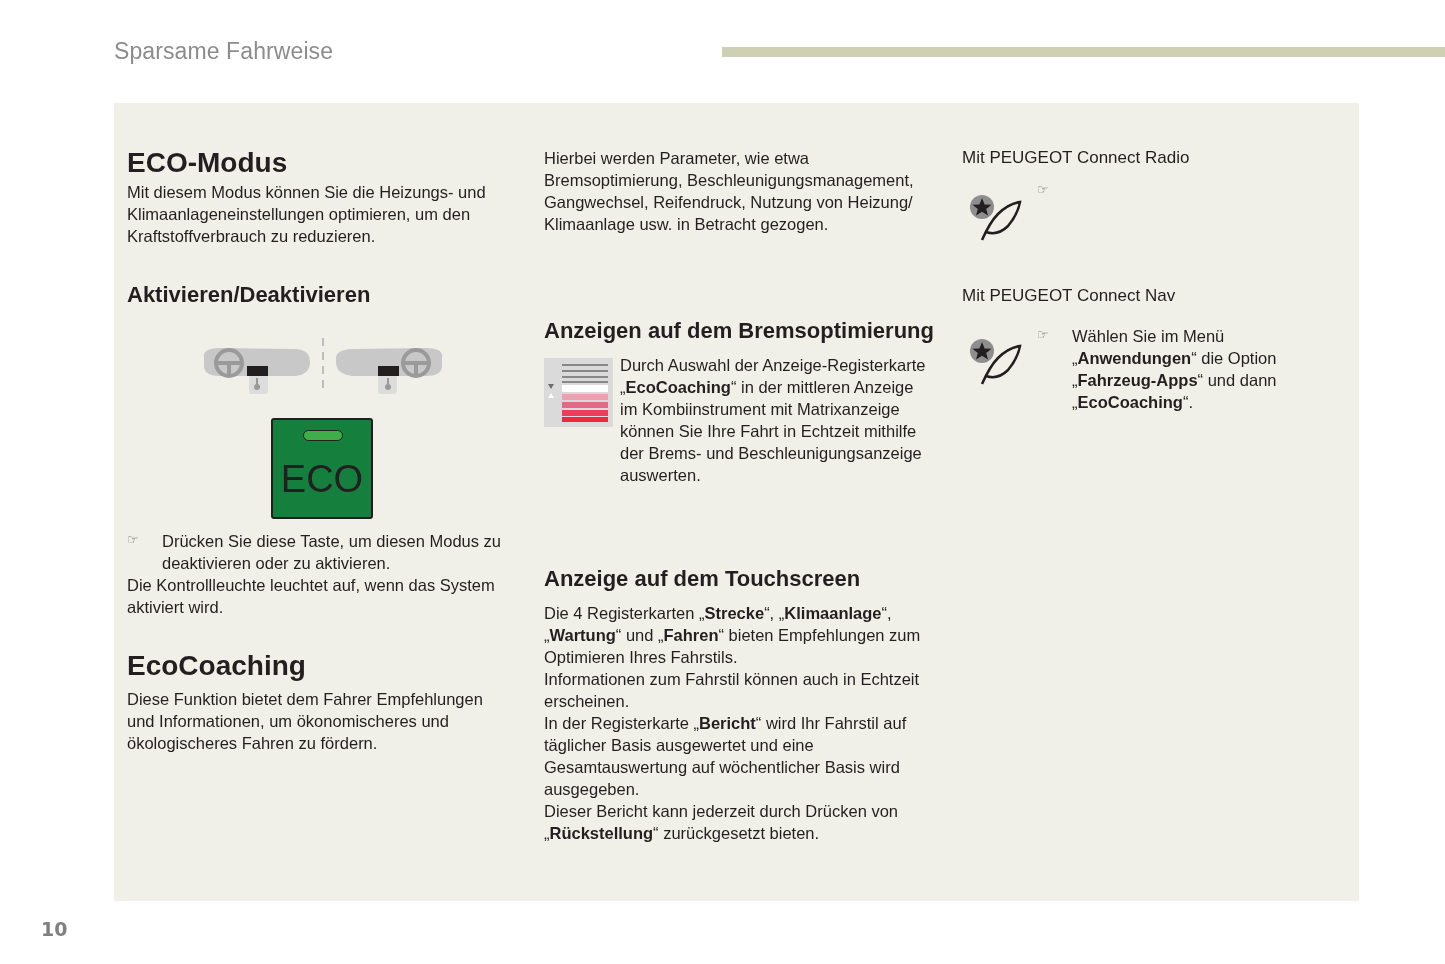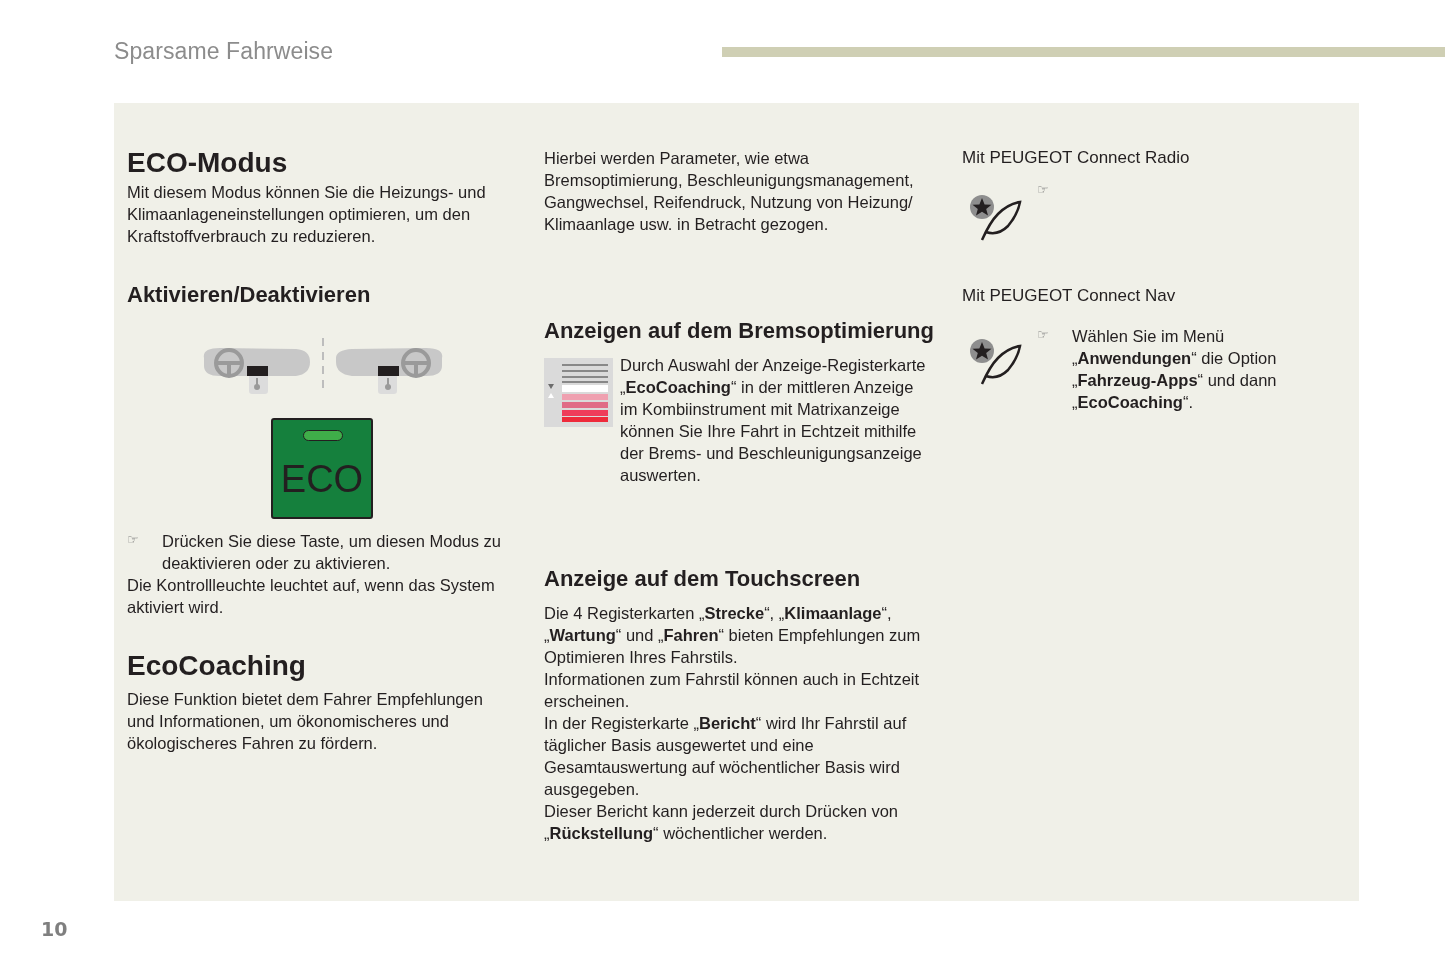--- a/index.html
+++ b/index.html
@@ -132,21 +132,21 @@
 
 <div class="col" style="left:620px; top:354px; width:310px;">
   <p class="p"><span>Durch Auswahl der Anzeige-Registerkarte „</span><b>EcoCoaching</b><span>“ in der mittleren Anzeige im Kombiinstrument mit Matrixanzeige können Sie Ihre Fahrt in Echtzeit mithilfe der Brems- und Beschleunigungsanzeige auswerten.</span></p>
 </div>
 
 <div class="col" style="left:544px; top:530px; width:395px;margin-top:36px;">
   <h2 class="h2">Anzeige auf dem Touchscreen</h2>
   <p class="p" style="margin-top:10px;"><span>Die 4 Registerkarten „</span><b>Strecke</b><span>“, „</span><b>Klimaanlage</b><span>“, „</span><b>Wartung</b><span>“ und „</span><b>Fahren</b><span>“ bieten Empfehlungen zum Optimieren Ihres Fahrstils.</span></p>
   <p class="p">Informationen zum Fahrstil können auch in Echtzeit erscheinen.</p>
   <p class="p"><span>In der Registerkarte „</span><b>Bericht</b><span>“ wird Ihr Fahrstil auf täglicher Basis ausgewertet und eine Gesamtauswertung auf wöchentlicher Basis wird ausgegeben.</span></p>
-  <p class="p"><span>Dieser Bericht kann jederzeit durch Drücken von „</span><b>Rückstellung</b><span>“ wöchentlicher werden.</span></p>
+  <p class="p"><span>Dieser Bericht kann jederzeit durch Drücken von „</span><b>Rückstellung</b><span>“ zurückgesetzt bieten.</span></p>
 </div>
 
 <div class="col" style="left:962px; top:147px; width:385px;">
   <h3 class="h3">Mit PEUGEOT Connect Radio</h3>
 </div>
 
 <svg class="leaf-icon" style="left:968px; top:192px;" width="56" height="52" viewBox="0 0 56 52">
   <path d="M14 48 Q22 30 30 22 Q40 12 52 10 Q50 22 40 34 Q30 44 18 40" fill="none" stroke="#231f20" stroke-width="2.5"></path>
   <circle cx="14" cy="15" r="12" fill="#8e8e8e"></circle>
   <polygon points="14,6 16.6,12.5 23.5,12.8 18.2,17 20,23.6 14,19.8 8,23.6 9.8,17 4.5,12.8 11.4,12.5" fill="#231f20"></polygon>

